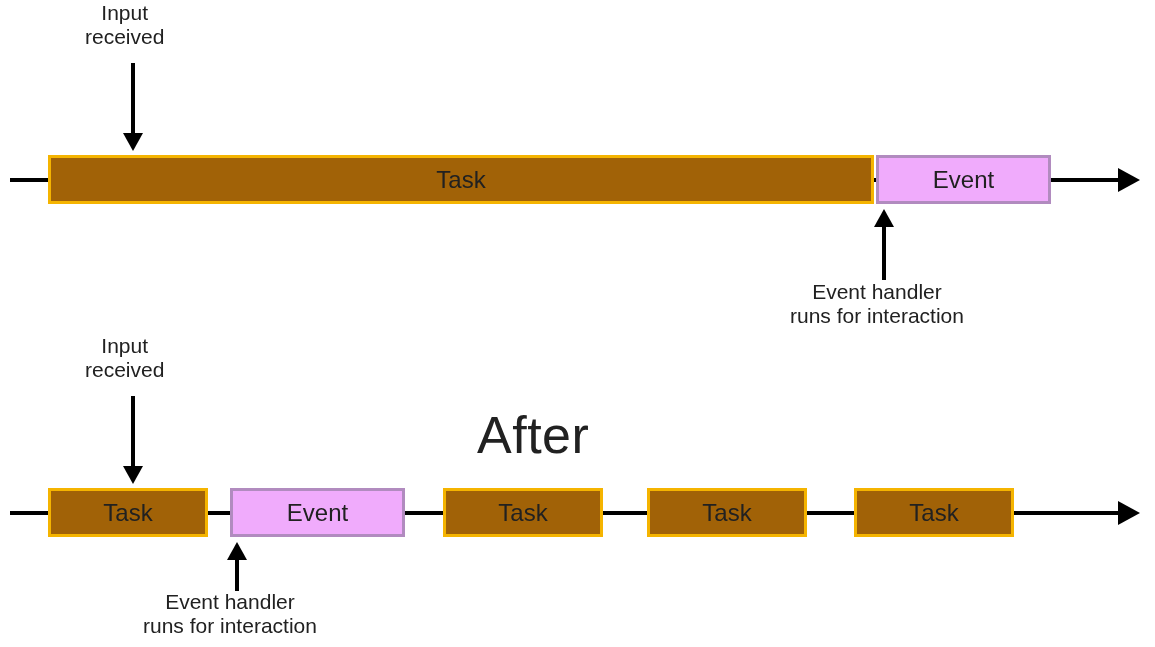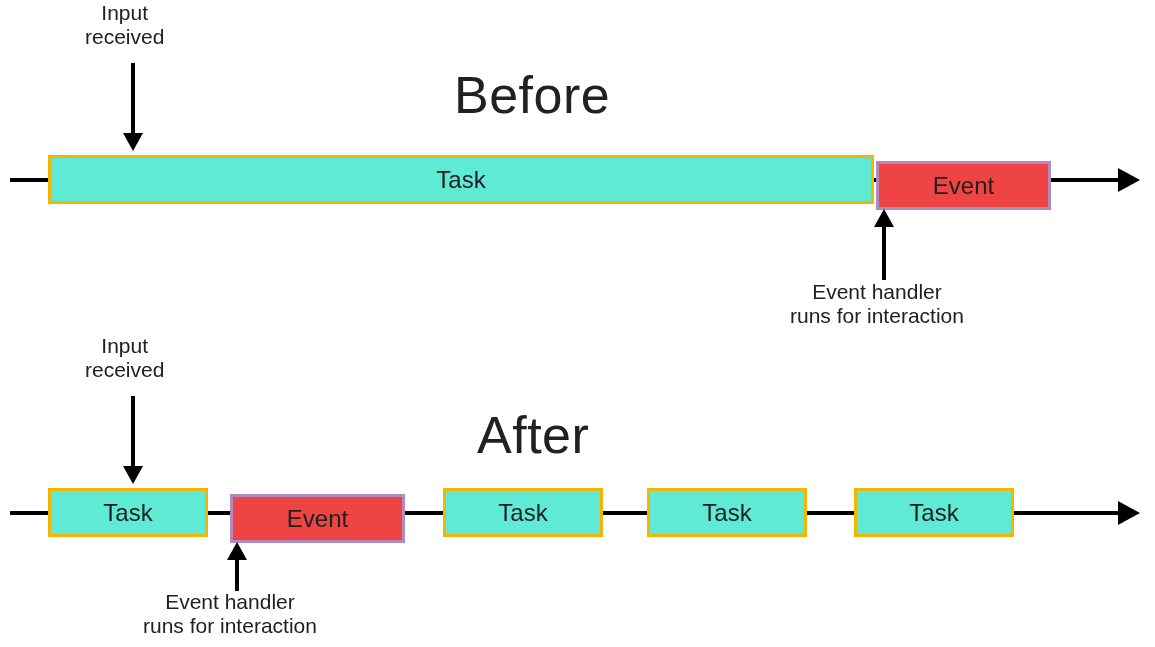--- a/index.html
+++ b/index.html
@@ -38,27 +38,26 @@
   .box {
     position: absolute;
     box-sizing: border-box;
     border: 3px solid;
     display: flex;
     align-items: center;
     justify-content: center;
     font-size: 24px;
   }
   .task {
-    background: #5eead4;
+    background: #a16207;
     border-color: #f5b400;
   }
   .event {
-    background: #ef4444;
+    background: #f0abfc;
     border-color: #b18bbf;
-    margin-top: 6px;
   }
   .annot {
     position: absolute;
     font-size: 21px;
     text-align: center;
     line-height: 1.15;
     white-space: nowrap;
   }
   .vline {
     position: absolute;
@@ -78,21 +77,20 @@
     border-left: 10px solid transparent;
     border-right: 10px solid transparent;
     border-bottom: 18px solid #000;
   }
 </style>
 </head>
 <body>
 
 <div class="stage">
 
-  <div class="title" style="left:454px; top:65px;">Before</div>
 
   <div class="axis" style="left:10px; top:178px; width:1110px;"></div>
   <div class="arrowhead" style="left:1118px; top:168px;"></div>
 
   <div class="box task" style="left:48px; top:155px; width:826px; height:49px;">
     <span>Task</span>
   </div>
 
   <div class="box event" style="left:876px; top:155px; width:175px; height:49px;">
     <span>Event</span>

